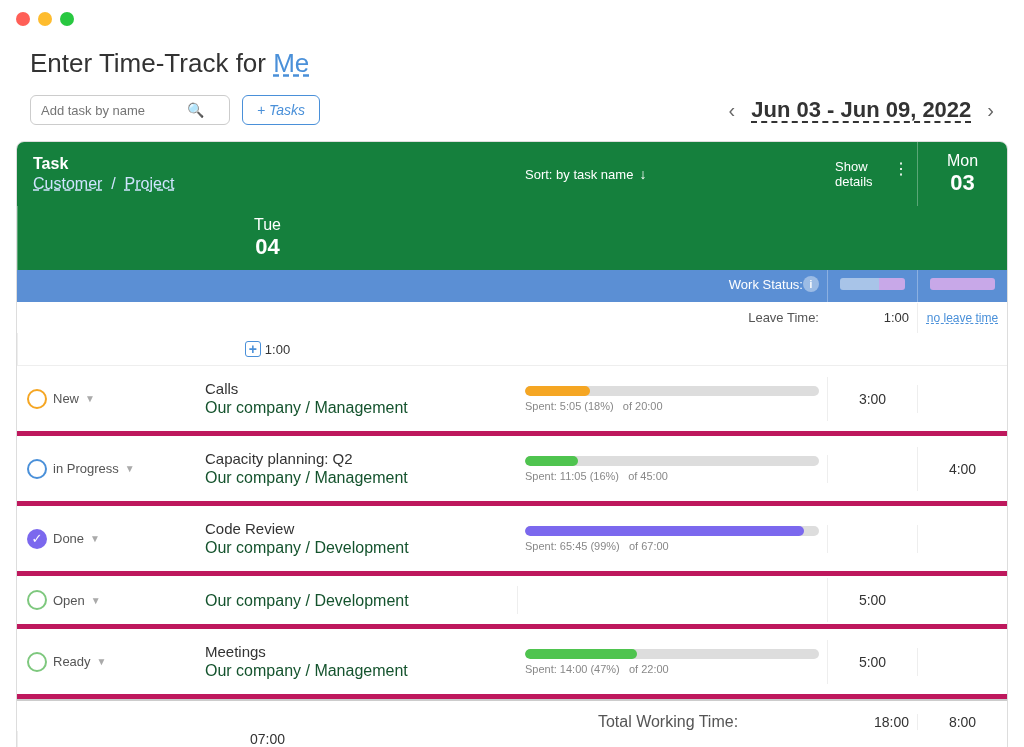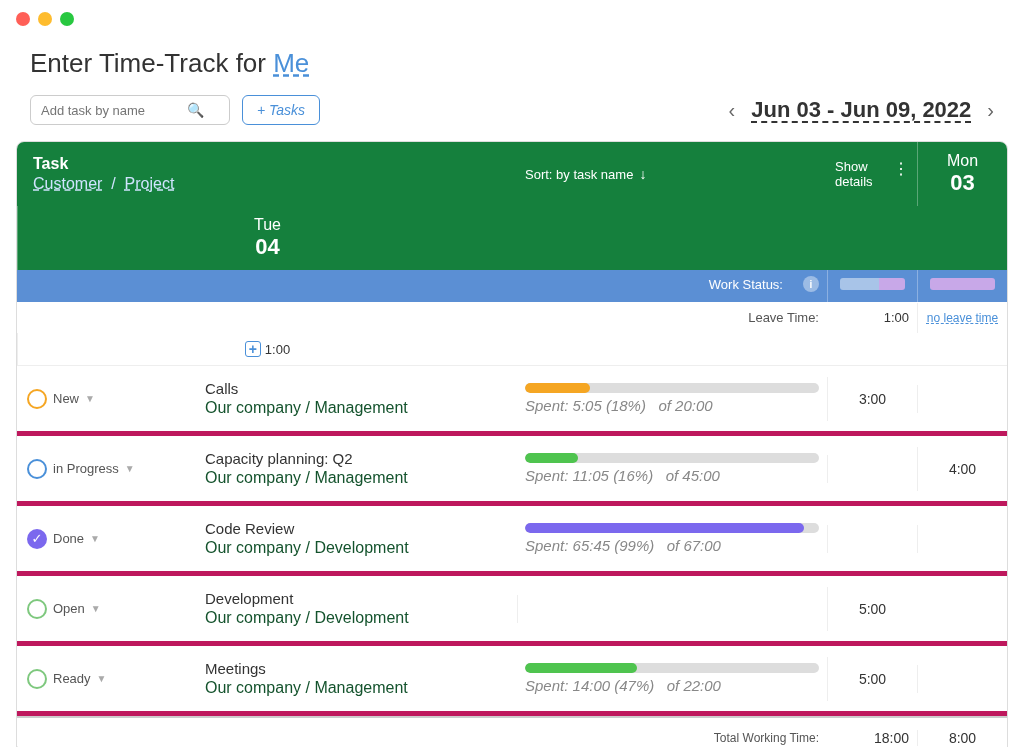--- a/index.html
+++ b/index.html
@@ -162,21 +162,21 @@
     }
     .ws-label {
       grid-column: 2;
       text-align: right;
       color: #fff;
       font-size: 13px;
       padding: 4px 8px 8px;
       display: flex;
       align-items: center;
       justify-content: flex-end;
-      gap: 20px;
+      gap: 0;
     }
     .day-bar-mon {
       background: linear-gradient(to right, #a8c4e8 60%, #c8a8e8 40%);
       height: 12px;
       border-radius: 3px;
       margin: 4px 6px;
     }
     .day-bar-tue {
       background: #c8a8e8;
       height: 12px;
@@ -292,43 +292,42 @@
     }
     .progress-bar {
       height: 100%;
       border-radius: 5px;
     }
     .bar-orange { background: #f5a623; }
     .bar-green { background: #4fc44f; }
     .bar-purple { background: #7b68ee; }
     .bar-teal { background: #26b4a8; }
     .progress-label {
-      font-size: 15px;
+      font-size: 11px;
       color: #888;
-      font-style: italic;
     }
     .day-value {
       border-left: 1px solid #eee;
       text-align: center;
       padding: 14px 0;
       font-size: 14px;
       color: #333;
     }
     .total-row {
       display: grid;
       grid-template-columns: 500px 1fr 90px 90px;
       border-top: 2px solid #ccc;
       align-items: center;
       background: #fff;
       padding: 12px 0;
     }
     .total-label {
       grid-column: 2;
-      text-align: right;
-      font-size: 12px;
+      text-align: center;
+      font-size: 16px;
       color: #555;
       padding-right: 8px;
     }
     .total-value {
       font-size: 14px;
       color: #333;
       font-weight: 500;
       text-align: right;
       padding-right: 8px;
     }
@@ -501,21 +500,20 @@
     <div class="day-value" style="color:#ccc"></div>
     <div class="day-value" style="color:#ccc"></div>
   </div>
       <div class="task-row">
     <div class="status-cell">
       <div class="status-icon status-open"></div>
       <span>Open</span>
       <span style="font-size:10px;color:#aaa;">▼</span>
     </div>
     <div class="task-name-cell">
-      <div class="task-name">Development</div>
       <div class="task-project">Our company / Development</div>
     </div>
     <div class="day-value" style="color:#ccc"></div>
     <div class="day-value" style="color:#333">5:00</div>
   </div>
       <div class="task-row">
     <div class="status-cell">
       <div class="status-icon status-ready"></div>
       <span>Ready</span>
       <span style="font-size:10px;color:#aaa;">▼</span>

